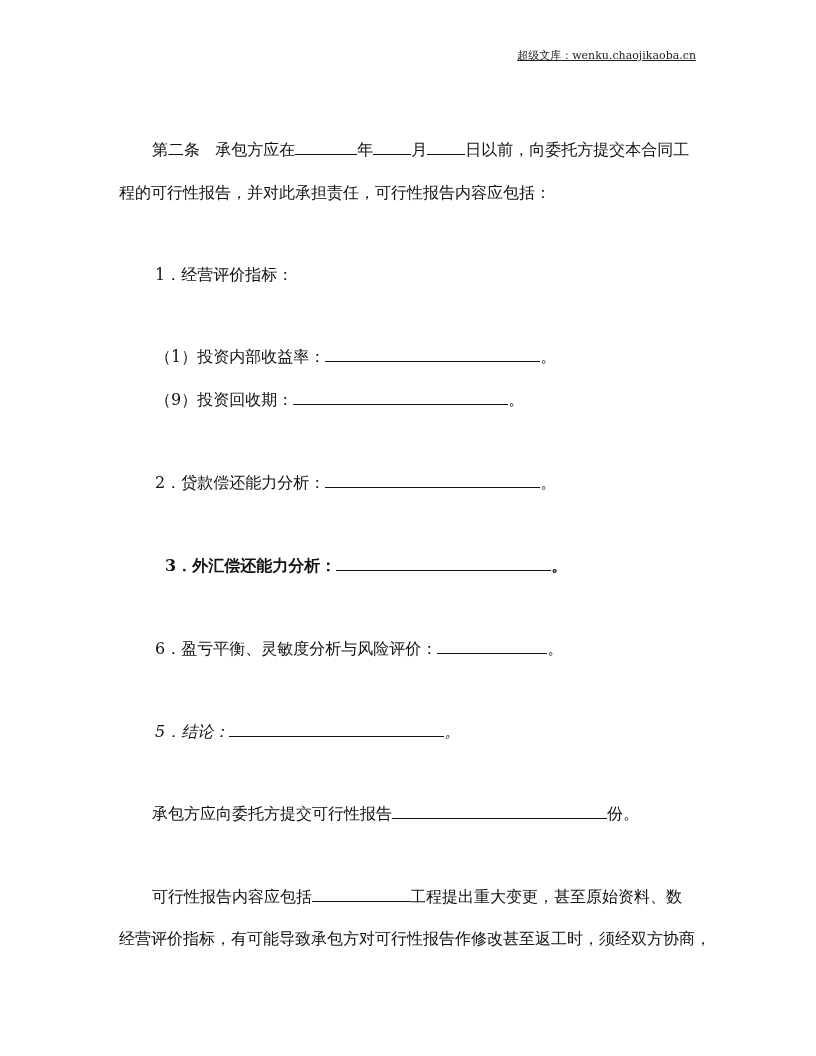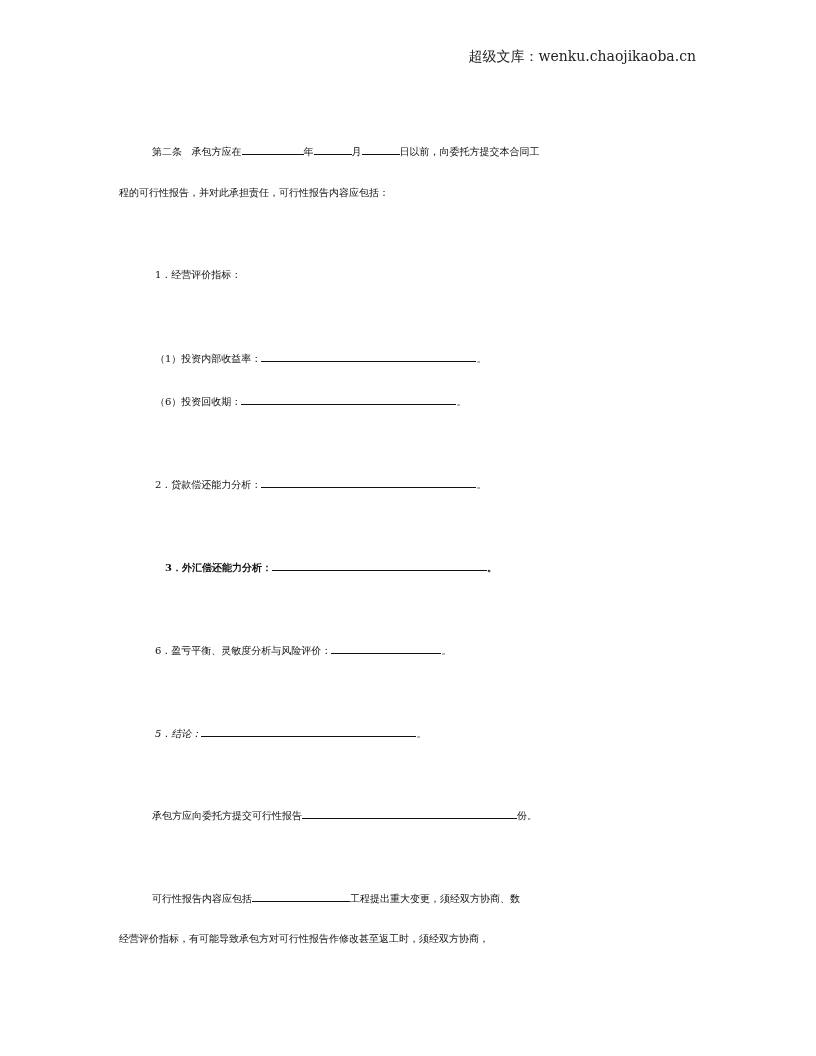--- a/index.html
+++ b/index.html
@@ -3,24 +3,24 @@
 <meta charset="utf-8">
 <style>
   html, body { margin: 0; padding: 0; background: #ffffff; }
   body {
     width: 816px; height: 1056px; position: relative; overflow: hidden;
     font-family: "DejaVu Serif", "Liberation Serif", serif;
     color: #111111;
   }
   .header {
     position: absolute; right: 120px; top: 48px;
-    font-size: 14px; color: #222;
+    font-size: 11px; color: #222; text-decoration: underline;
   }
   .line {
-    position: absolute; font-size: 10px; line-height: 20px; white-space: nowrap;
+    position: absolute; font-size: 16px; line-height: 20px; white-space: nowrap;
   }
   .blank {
     display: inline-block; border-bottom: 1px solid #111; height: 15px; vertical-align: baseline;
   }
 </style>
 </head>
 <body>
 
 <div class="header">超级文库：wenku.chaojikaoba.cn</div>
 
@@ -28,21 +28,21 @@
   <span>第二条</span>&nbsp;&nbsp;&nbsp;<span>承包方应在</span><span class="blank" style="width:62px"></span><span>年</span><span class="blank" style="width:38px"></span><span>月</span><span class="blank" style="width:38px"></span><span>日以前，向委托方提交本合同工</span>
 </div>
 <div class="line" style="left:119px; top:183px;">程的可行性报告，并对此承担责任，可行性报告内容应包括：</div>
 
 <div class="line" style="left:155px; top:265px;">1．经营评价指标：</div>
 
 <div class="line" style="left:155px; top:346px;">
   <span>（1）投资内部收益率：</span><span class="blank" style="width:215px"></span><span>。</span>
 </div>
 <div class="line" style="left:155px; top:389px;">
-  <span>（6）投资回收期：</span><span class="blank" style="width:215px"></span><span>。</span>
+  <span>（9）投资回收期：</span><span class="blank" style="width:215px"></span><span>。</span>
 </div>
 
 <div class="line" style="left:155px; top:472px;">
   <span>2．贷款偿还能力分析：</span><span class="blank" style="width:215px"></span><span>。</span>
 </div>
 
 <div class="line" style="left:165px; top:555px;font-weight:bold;">
   <span>3．外汇偿还能力分析：</span><span class="blank" style="width:215px"></span><span>。</span>
 </div>
 
@@ -52,15 +52,15 @@
 
 <div class="line" style="left:155px; top:721px;font-style:italic;">
   <span>5．结论：</span><span class="blank" style="width:215px"></span><span>。</span>
 </div>
 
 <div class="line" style="left:152px; top:803px;">
   <span>承包方应向委托方提交可行性报告</span><span class="blank" style="width:215px"></span><span>份。</span>
 </div>
 
 <div class="line" style="left:152px; top:886px;">
-  <span>可行性报告内容应包括</span><span class="blank" style="width:98px"></span><span>工程提出重大变更，须经双方协商、数</span>
+  <span>可行性报告内容应包括</span><span class="blank" style="width:98px"></span><span>工程提出重大变更，甚至原始资料、数</span>
 </div>
 <div class="line" style="left:119px; top:929px;">经营评价指标，有可能导致承包方对可行性报告作修改甚至返工时，须经双方协商，</div>
 
 </body></html>

